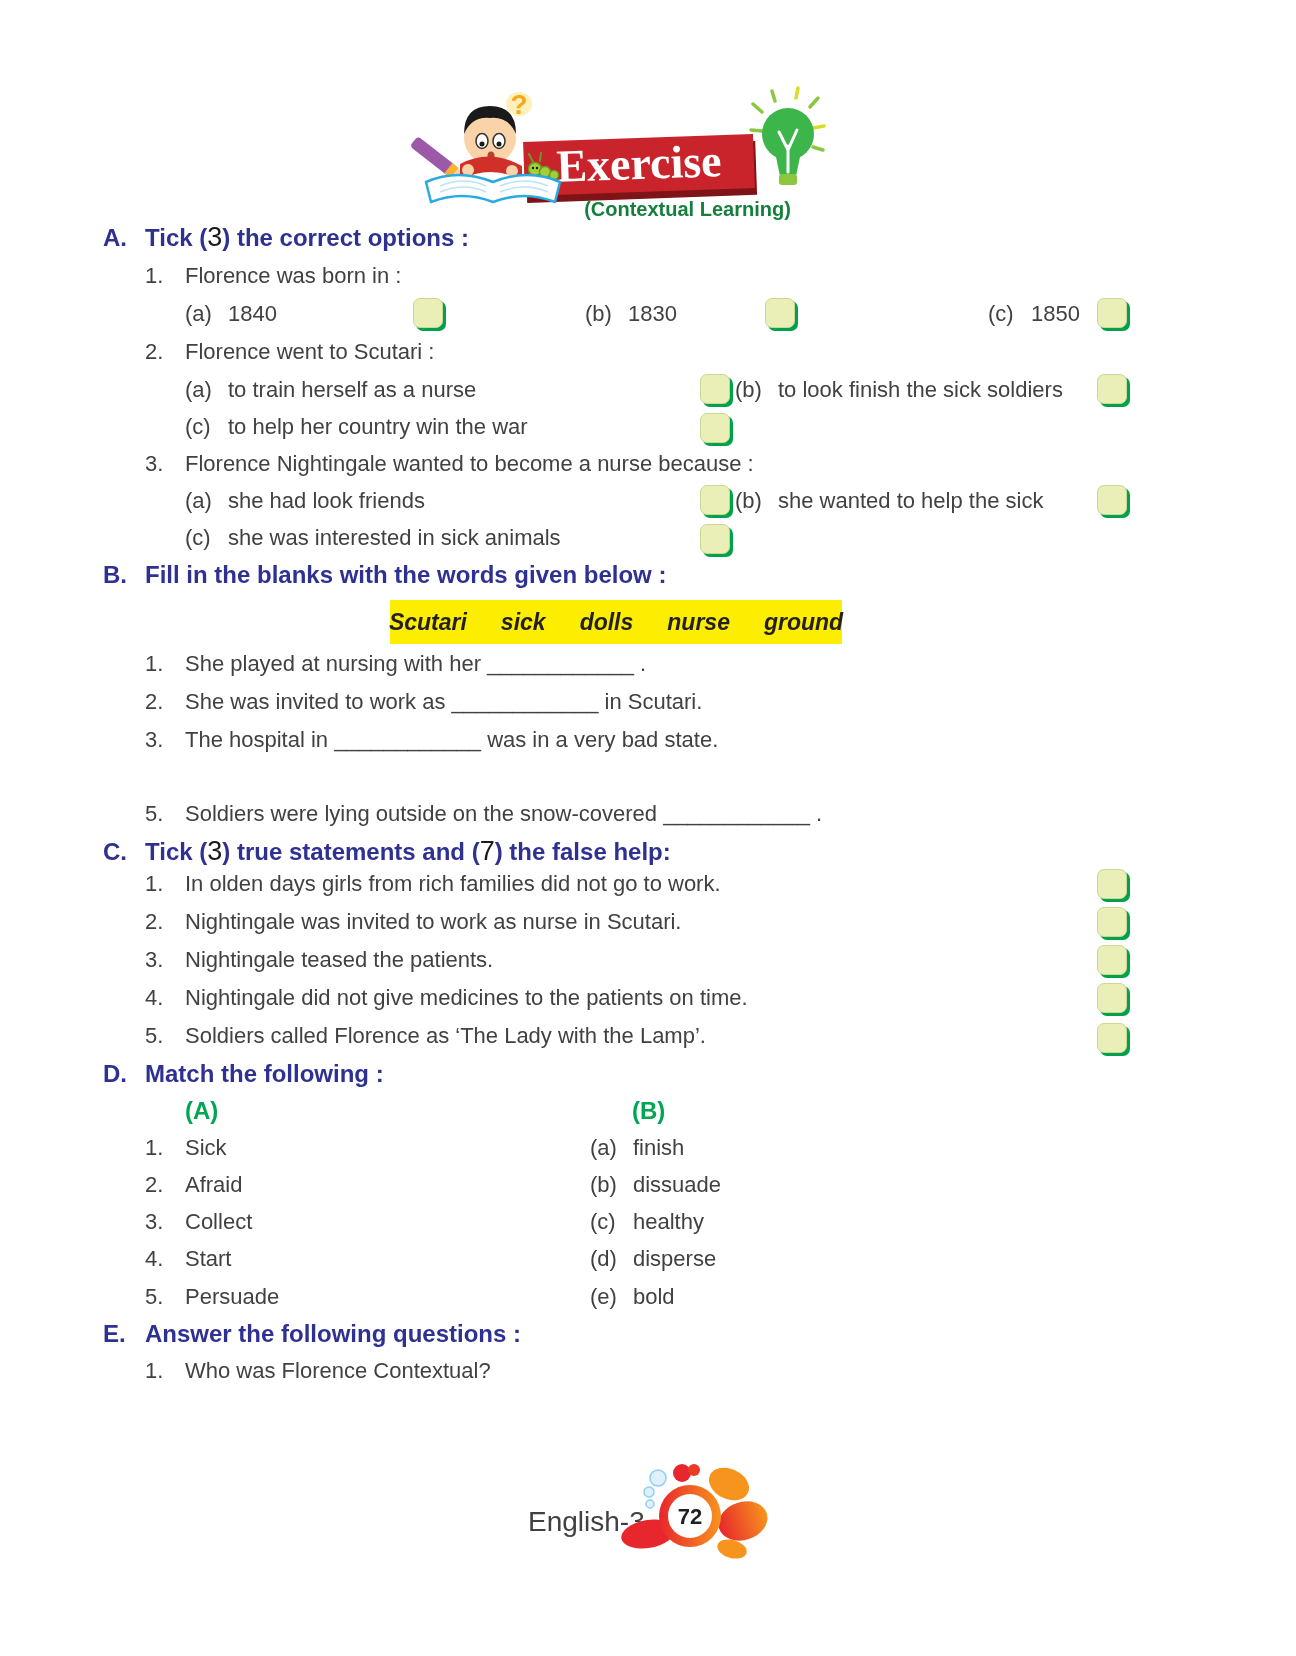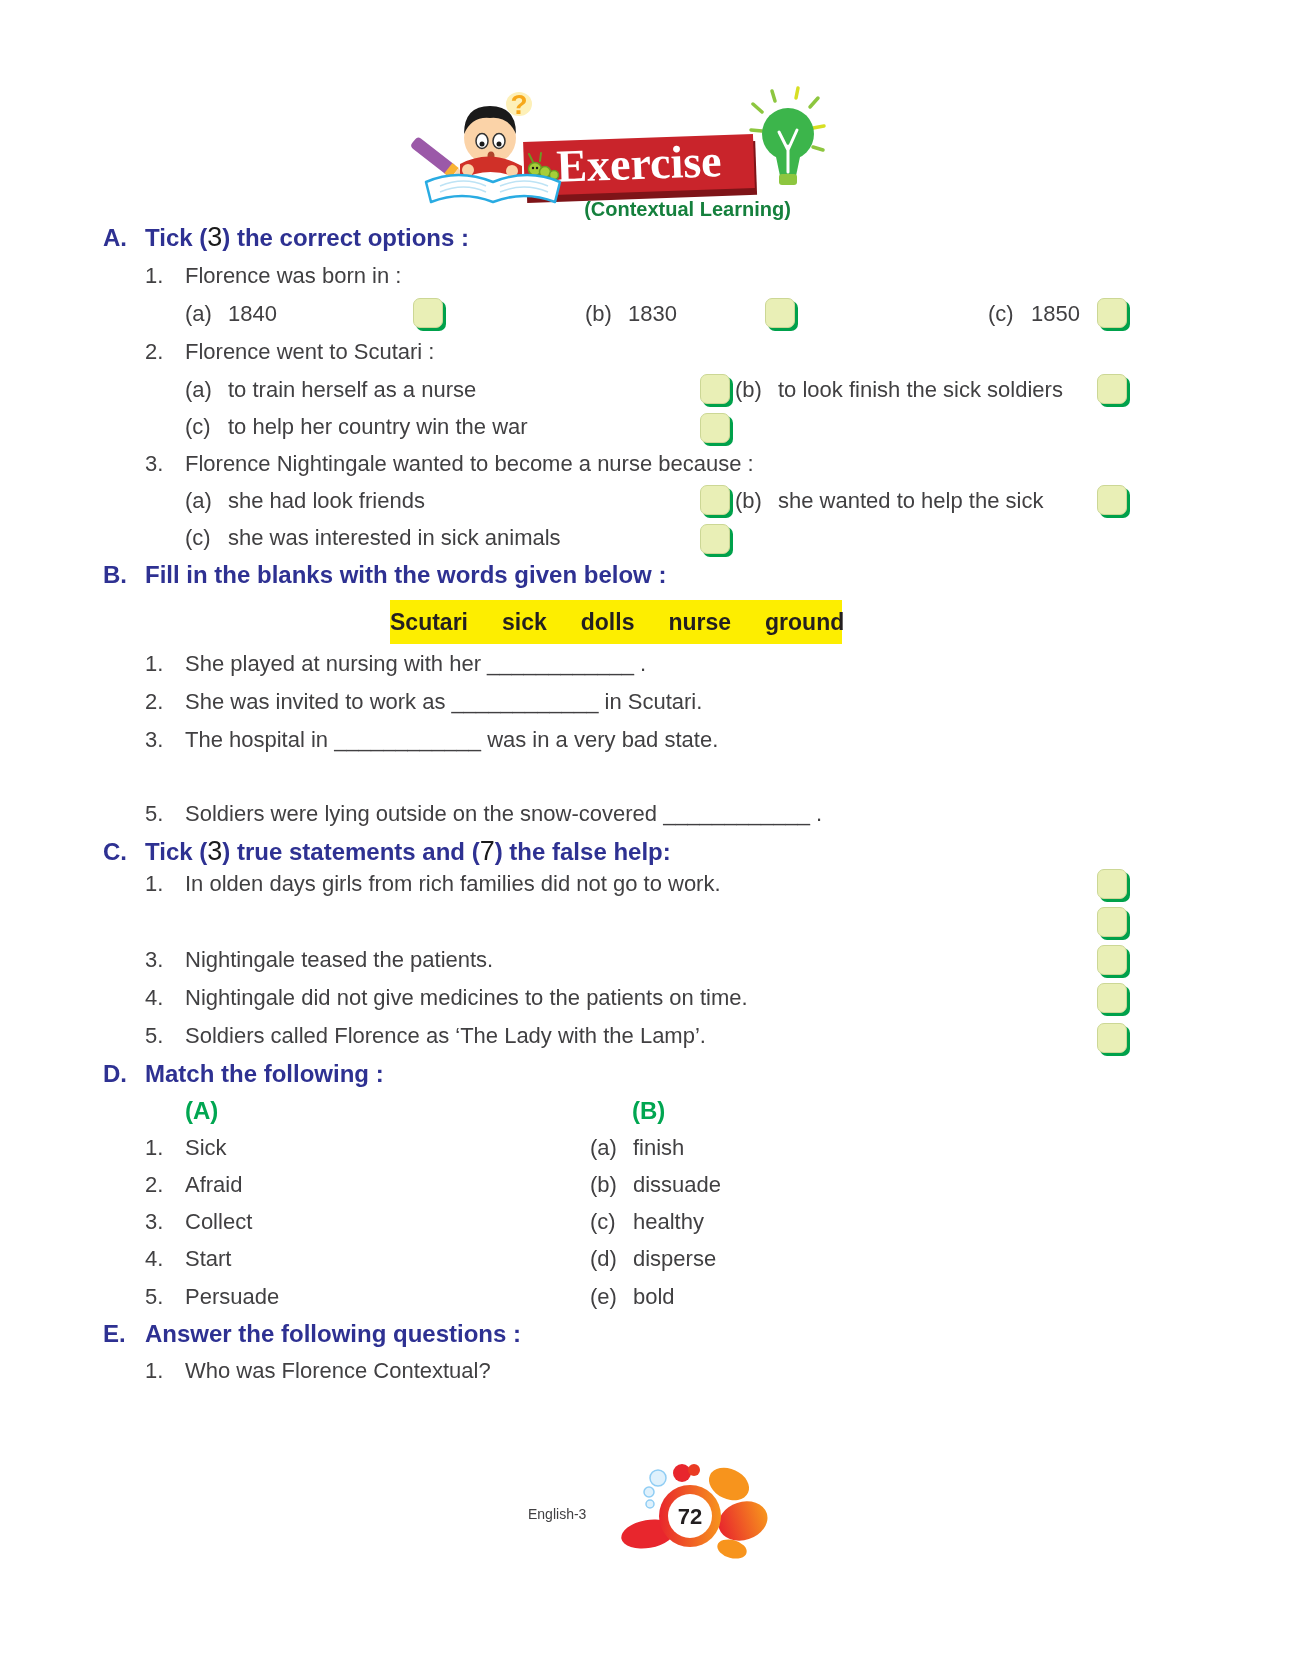--- a/index.html
+++ b/index.html
@@ -6,26 +6,26 @@
   .page{position:relative;width:1296px;height:1656px;background:#ffffff;
         font-family:"Liberation Sans",sans-serif;overflow:hidden;}
   .h{position:absolute;font-weight:bold;font-size:24px;color:#2e3192;white-space:nowrap;}
   .t{position:absolute;font-size:22px;color:#414042;white-space:nowrap;}
   .num{display:inline-block;min-width:40px;}
   .lbl{display:inline-block;min-width:43px;}
   .tk{font-family:"Liberation Sans",sans-serif;font-weight:400;color:#1a1a1a;font-size:27px;line-height:24px;}
   .cb{position:absolute;width:30px;height:30px;background:#e9efb6;border:1px solid #ccd795;
       border-radius:7px;box-shadow:3px 3px 0 #00a14b;box-sizing:border-box;cursor:pointer;}
   .wordbank{position:absolute;left:390px;top:600px;width:452px;height:44px;background:#fdee00;
-      display:flex;align-items:center;justify-content:flex-start;gap:34px;
-      font-weight:bold;font-size:23px;color:#231f20;}
+      display:flex;align-items:center;justify-content:center;gap:34px;
+      font-weight:bold;font-size:23px;color:#231f20;font-style:italic;}
   .greenhead{position:absolute;font-weight:bold;font-size:24px;color:#00a651;white-space:nowrap;}
   .subtitle{position:absolute;left:575px;top:198px;width:225px;text-align:center;
       font-weight:bold;font-size:20px;color:#15803d;}
-  .footer-book{position:absolute;left:528px;top:1506px;font-size:14px;color:#414042;}
+  .footer-book{position:absolute;left:528px;top:1506px;font-size:28px;color:#414042;}
 </style>
 </head>
 <body>
 
 <div class="page">
 
   <svg style="position:absolute;left:398px;top:84px;" width="430" height="130" viewBox="0 0 430 130">
 
     <g transform="rotate(-2 240 82)">
       <rect x="128" y="61" width="230" height="54" fill="#7e1418"></rect>
@@ -119,20 +119,21 @@
   <div class="t" style="left:145px;top:651px"><span class="num">1.</span><span>She played at nursing with her ____________ .</span></div>
   <div class="t" style="left:145px;top:689px"><span class="num">2.</span><span>She was invited to work as ____________ in Scutari.</span></div>
   <div class="t" style="left:145px;top:727px"><span class="num">3.</span><span>The hospital in ____________ was in a very bad state.</span></div>
   <div class="t" style="left:145px;top:801px"><span class="num">5.</span><span>Soldiers were lying outside on the snow-covered ____________ .</span></div>
 
   <div class="h" style="left:103px;top:838px">C.</div>
   <div class="h" style="left:145px;top:838px"><span>Tick (</span><span class="tk">3</span><span>) true statements and (</span><span class="tk">7</span><span>) the false help:</span></div>
 
   <div class="t" style="left:145px;top:871px"><span class="num">1.</span><span>In olden days girls from rich families did not go to work.</span></div>
   <div class="cb" style="left:1097px;top:869px"></div>
+  <div class="t" style="left:145px;top:909px"><span class="num">2.</span><span>Nightingale was invited to work as nurse in Scutari.</span></div>
   <div class="cb" style="left:1097px;top:907px"></div>
   <div class="t" style="left:145px;top:947px"><span class="num">3.</span><span>Nightingale teased the patients.</span></div>
   <div class="cb" style="left:1097px;top:945px"></div>
   <div class="t" style="left:145px;top:985px"><span class="num">4.</span><span>Nightingale did not give medicines to the patients on time.</span></div>
   <div class="cb" style="left:1097px;top:983px"></div>
   <div class="t" style="left:145px;top:1023px"><span class="num">5.</span><span>Soldiers called Florence as ‘The Lady with the Lamp’.</span></div>
   <div class="cb" style="left:1097px;top:1023px"></div>
 
   <div class="h" style="left:103px;top:1060px">D.</div>
   <div class="h" style="left:145px;top:1060px">Match the following :</div>

